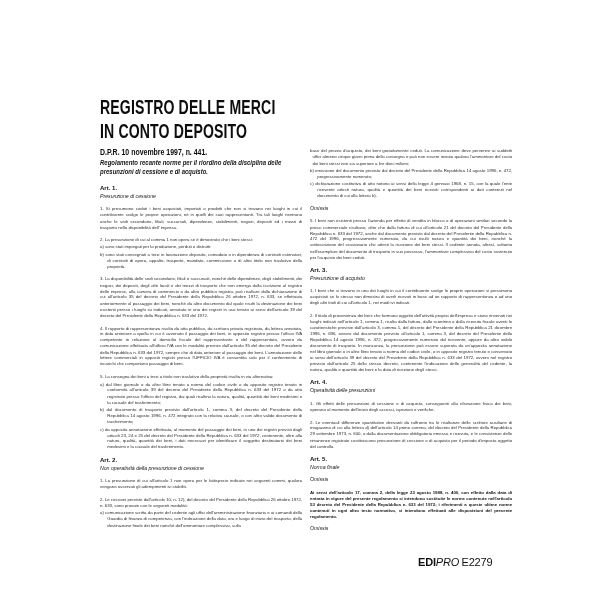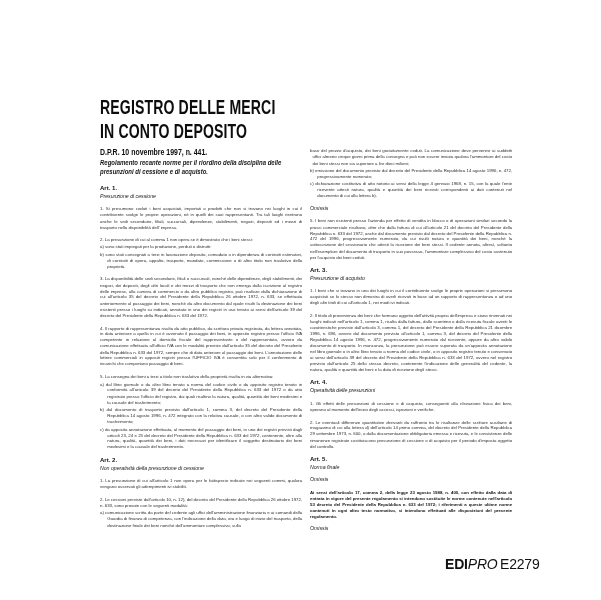--- a/index.html
+++ b/index.html
@@ -19,21 +19,21 @@
   .art{font-size:8.3px;line-height:9px;font-weight:bold;color:#111;margin:8px 0 3px;letter-spacing:0;}
   .art.first{margin-top:0;}
   .art-sub{font-size:7.2px;line-height:8px;font-style:italic;font-weight:normal;color:#222;margin:0 0 9px;}
   .p{margin:0 0 9px;text-align:justify;}
   .p-tight{margin-bottom:2px;}
   .li{margin:0 0 1.8px;text-align:justify;padding-left:10px;text-indent:-10px;}
   .li-end{margin-bottom:9px;}
   .cont{margin:0 0 1.8px;text-align:justify;padding-left:3.5px;text-indent:-3.5px;}
   .omissis{font-style:italic;font-size:7.2px;margin:3px 0 9px;color:#222;}
   .p-bold{font-weight:bold;color:#141414;}
-  .footer{position:absolute;left:445px;top:556px;font-size:14px;color:#111;letter-spacing:-0.2px;}
+  .footer{position:absolute;left:418px;top:556px;font-size:11px;color:#111;letter-spacing:-0.2px;}
   .brand-bold{font-weight:800;}
   .brand-light{font-style:italic;font-weight:400;}
   .footer-code{margin-left:2.5px;font-weight:400;}
 </style>
 </head>
 <body>
 
 <div class="sheet">
 
   <div class="col col-left">

